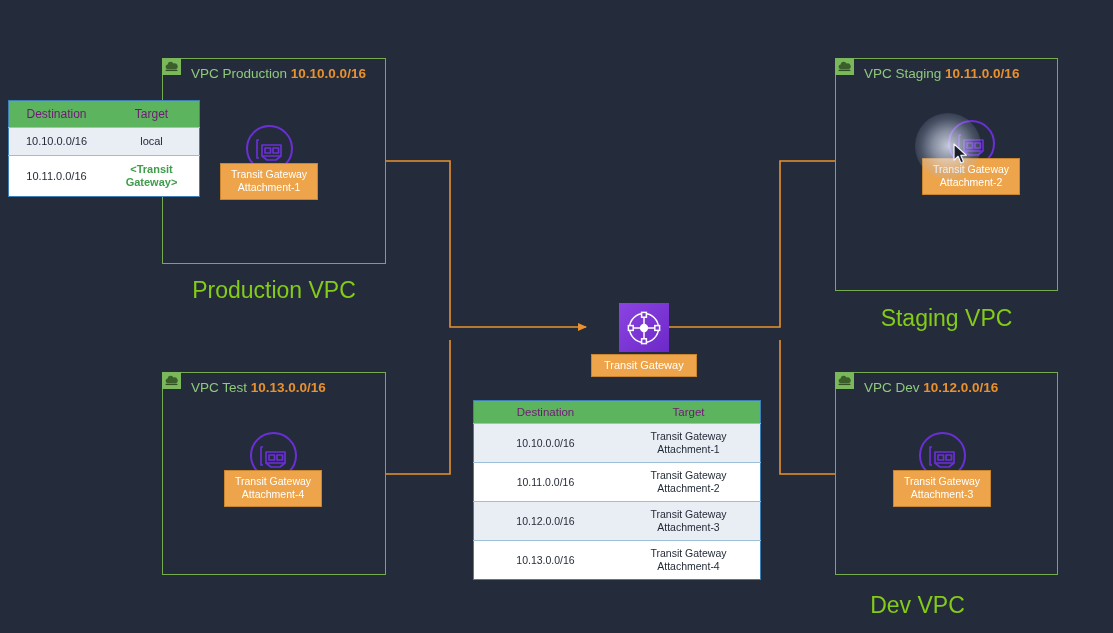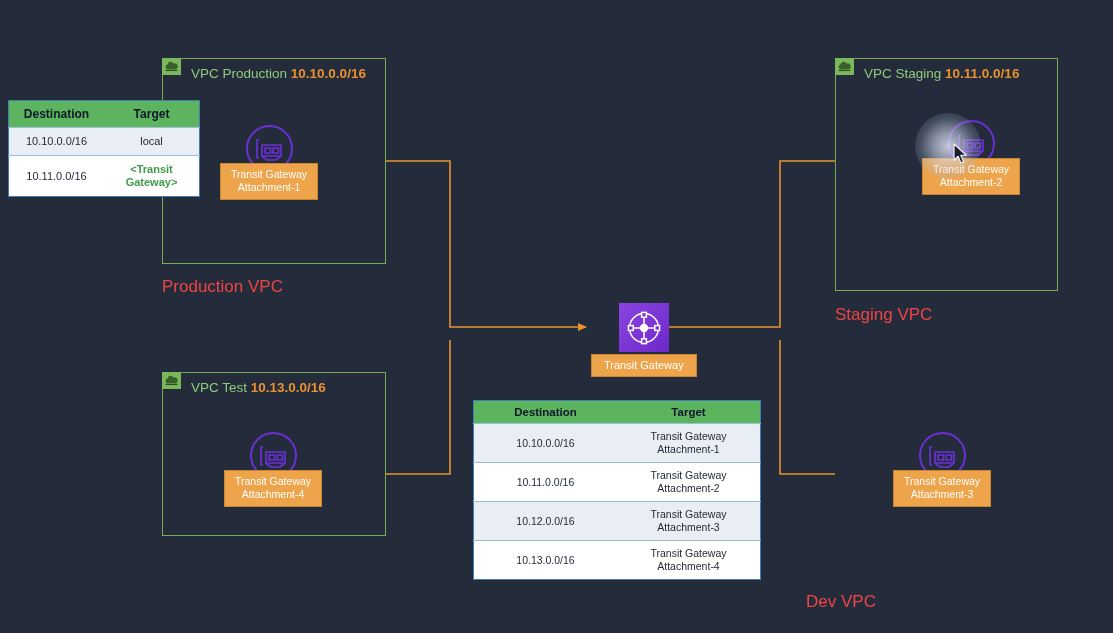--- a/index.html
+++ b/index.html
@@ -77,22 +77,23 @@
     line-height: 13px;
     text-align: center;
     padding: 4px 10px 5px 10px;
     box-sizing: border-box;
     white-space: nowrap;
   }
 
   
   .vpc-caption {
     position: absolute;
-    color: #ef4444;
-    font-size: 17px;
+    color: #84cc16;
+    font-size: 23px;
+    text-align: center;
     white-space: nowrap;
   }
 
   
   #tgw-node {
     position: absolute;
     left: 591px;
     top: 303px;
     display: flex;
     flex-direction: column;
@@ -123,23 +124,23 @@
   .rt-table {
     position: absolute;
     border: 1.5px solid #3f7fb5;
     border-collapse: collapse;
     box-sizing: border-box;
     background: #ffffff;
     table-layout: fixed;
   }
   .rt-table th {
     background: #5cb45f;
-    color: #0f172a;
+    color: #701a75;
     font-size: 11.5px;
-    font-weight: bold;
+    font-weight: normal;
     padding: 5px 2px;
     text-align: center;
     border: none;
   }
   .rt-table td {
     color: #1f2733;
     font-size: 10.5px;
     text-align: center;
     padding: 6px 3px;
     border-top: 1px solid #9cbfd9;
@@ -272,21 +273,21 @@
         </g>
       </svg>
     </div>
     <div class="attach-label">
       <span>Transit Gateway</span><br>
       <span>Attachment-2</span>
     </div>
   </div>
   <div class="vpc-caption" style="left:835px; top:277px; width:223px;margin-top:28px;">Staging VPC</div>
 
-  <div class="vpc-box" style="left:162px; top:372px; width:224px; height:164px;">
+  <div class="vpc-box" style="left:162px; top:372px; width:224px; height:203px;">
     <div class="vpc-corner-icon">
       <svg width="15" height="13" viewBox="0 0 15 13">
         <path d="M3.4,9.2 a2.4,2.4 0 0 1 0.2,-4.7 a3.1,3.1 0 0 1 5.9,-0.9 a2.6,2.6 0 0 1 2.3,5.6 z" fill="#2f4f23" opacity="0.85"></path>
         <path d="M1.6,10.4 h11.8" stroke="#2f4f23" stroke-width="1.3" fill="none"></path>
       </svg>
     </div>
     <div class="vpc-title">
       <span>VPC Test</span>
       <span class="cidr">10.13.0.0/16</span>
     </div>
@@ -302,20 +303,32 @@
           <path d="M8,19 L13,23 L22,23 L27,19"></path>
         </g>
       </svg>
     </div>
     <div class="attach-label">
       <span>Transit Gateway</span><br>
       <span>Attachment-4</span>
     </div>
   </div>
 
+  <div class="vpc-box" style="left:835px; top:372px; width:223px; height:203px;">
+    <div class="vpc-corner-icon">
+      <svg width="15" height="13" viewBox="0 0 15 13">
+        <path d="M3.4,9.2 a2.4,2.4 0 0 1 0.2,-4.7 a3.1,3.1 0 0 1 5.9,-0.9 a2.6,2.6 0 0 1 2.3,5.6 z" fill="#2f4f23" opacity="0.85"></path>
+        <path d="M1.6,10.4 h11.8" stroke="#2f4f23" stroke-width="1.3" fill="none"></path>
+      </svg>
+    </div>
+    <div class="vpc-title">
+      <span>VPC Dev</span>
+      <span class="cidr">10.12.0.0/16</span>
+    </div>
+  </div>
   <div class="attach-node" style="left:893px; top:432px;">
     <div class="attach-icon">
       <svg width="30" height="24" viewBox="0 0 30 24">
         <g fill="none" stroke="#6b2fd6" stroke-width="1.7" stroke-linejoin="round">
           <path d="M5,3 L3,3 L3,21 L5,21"></path>
           <path d="M8,8 L27,8 L27,19 L8,19 Z"></path>
           <rect x="11" y="11" width="5.5" height="5"></rect>
           <rect x="19" y="11" width="5.5" height="5"></rect>
           <path d="M8,19 L13,23 L22,23 L27,19"></path>
         </g>

